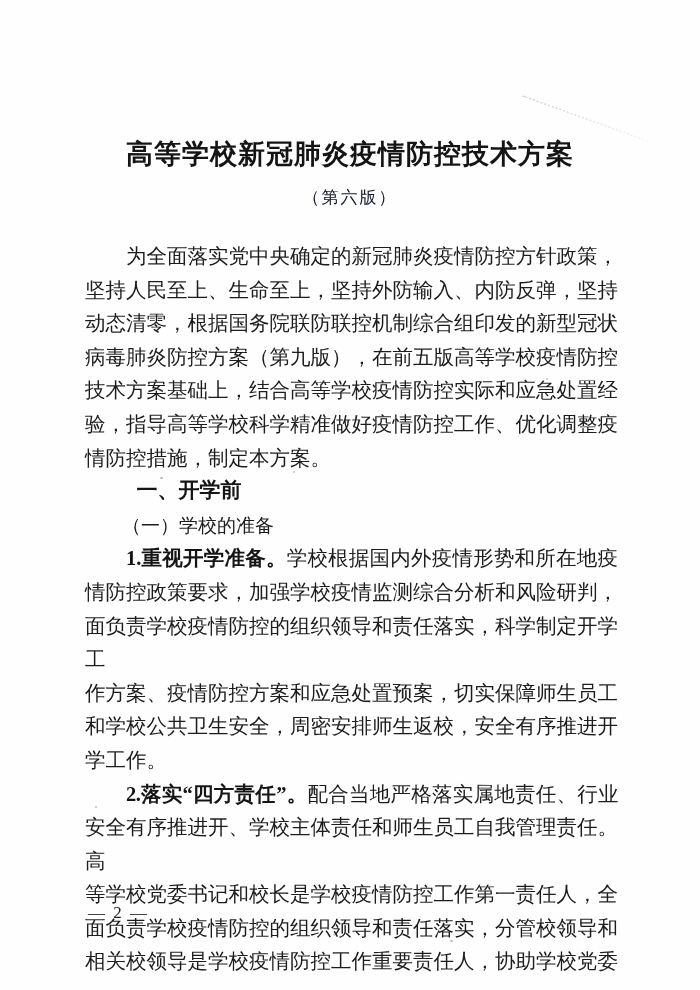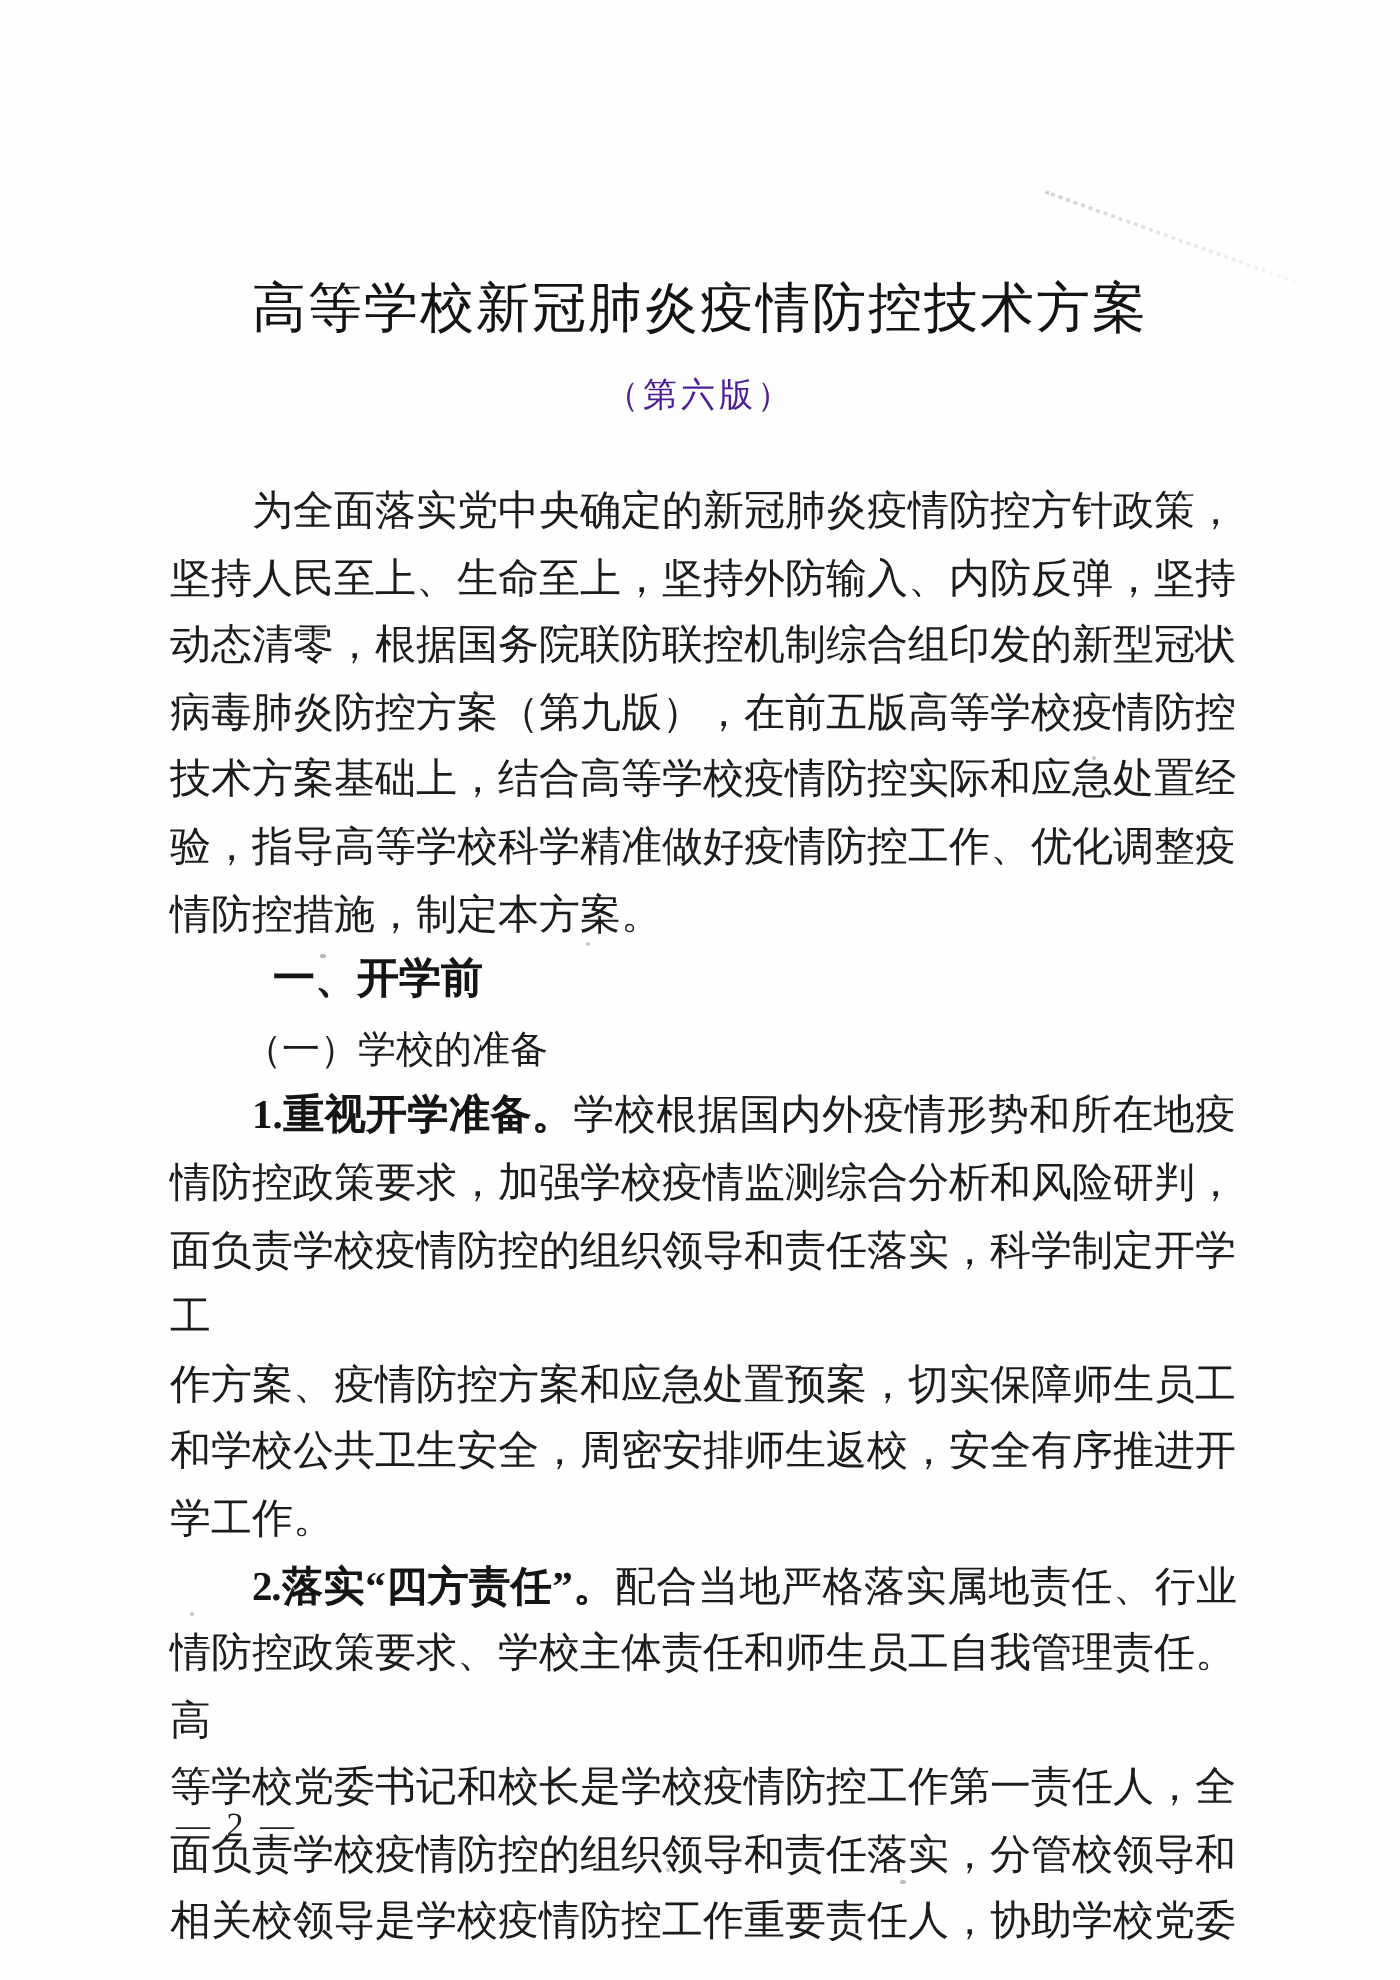--- a/index.html
+++ b/index.html
@@ -17,34 +17,34 @@
     overflow: hidden;
   }
   .title {
     position: absolute;
     top: 136px;
     left: 0;
     width: 700px;
     margin: 0;
     text-align: center;
     font-family: "Liberation Sans", sans-serif;
-    font-weight: normal;
+    font-weight: bold;
     font-size: 27px;
     letter-spacing: 1px;
     color: #141414;
   }
   .edition {
     position: absolute;
     top: 186px;
     left: 0;
     width: 700px;
     text-align: center;
     font-size: 17px;
     letter-spacing: 2px;
-    color: #4c1d95;
+    color: #0f172a;
   }
   .textblock {
     position: absolute;
     left: 85px;
     top: 240px;
     width: 533px;
     font-size: 20.5px;
     line-height: 33.6px;
   }
   .ln {
@@ -135,21 +135,21 @@
     <p class="ln end h2">（一）学校的准备</p>
 
     <p class="ln ind fill"><b class="lead">1.重视开学准备。</b><span>学校根据国内外疫情形势和所在地疫</span></p>
     <p class="ln fill">情防控政策要求，加强学校疫情监测综合分析和风险研判，</p>
     <p class="ln fill">面负责学校疫情防控的组织领导和责任落实，科学制定开学工</p>
     <p class="ln fill">作方案、疫情防控方案和应急处置预案，切实保障师生员工</p>
     <p class="ln fill">和学校公共卫生安全，周密安排师生返校，安全有序推进开</p>
     <p class="ln end">学工作。</p>
 
     <p class="ln ind fill tight"><b class="lead">2.落实“四方责任”。</b><span>配合当地严格落实属地责任、行业</span></p>
-    <p class="ln fill">情防控政策要求、学校主体责任和师生员工自我管理责任。高</p>
+    <p class="ln fill">安全有序推进开、学校主体责任和师生员工自我管理责任。高</p>
     <p class="ln fill">等学校党委书记和校长是学校疫情防控工作第一责任人，全</p>
     <p class="ln fill">面负责学校疫情防控的组织领导和责任落实，分管校领导和</p>
     <p class="ln fill">相关校领导是学校疫情防控工作重要责任人，协助学校党委</p>
   </div>
 
   <div class="pageno">— 2 —</div>
 
 </div>
 
 </body></html>

